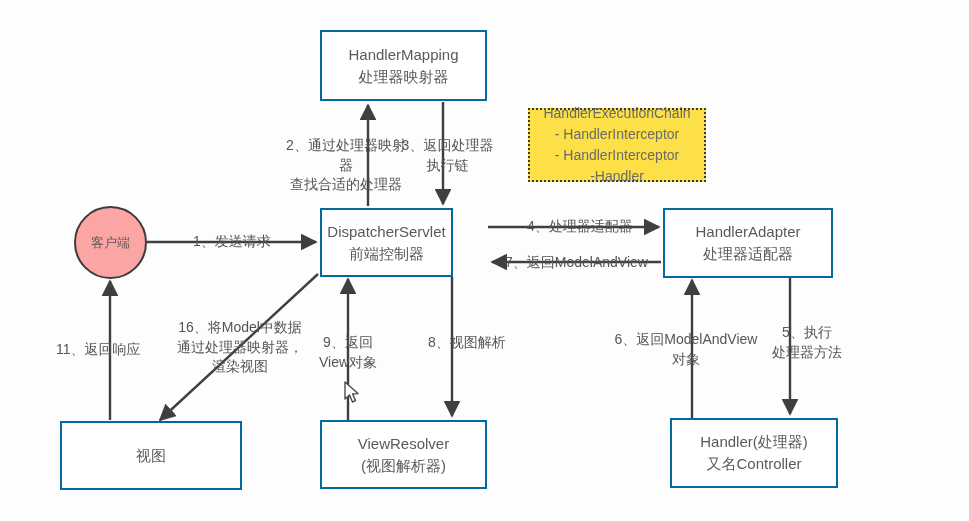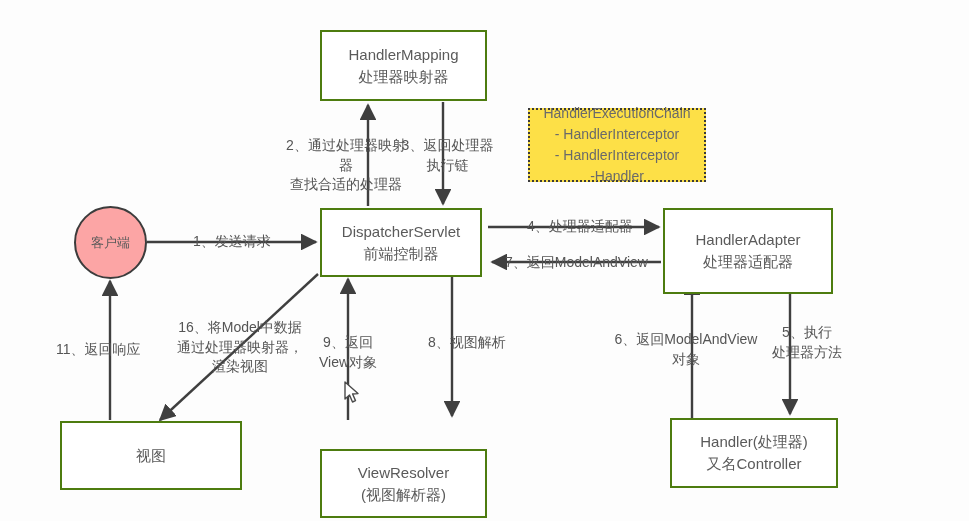--- a/index.html
+++ b/index.html
@@ -18,21 +18,21 @@
   svg.layer {
     position: absolute;
     left: 0;
     top: 0;
     width: 969px;
     height: 521px;
   }
   .nodebox {
     position: absolute;
     box-sizing: border-box;
-    border: 2px solid #4d7c0f;
+    border: 2px solid #0369a1;
     background: #ffffff;
     display: flex;
     flex-direction: column;
     align-items: center;
     justify-content: center;
     color: #5a5a5a;
     font-size: 15px;
     line-height: 1.45;
     text-align: center;
   }
@@ -122,35 +122,35 @@
     <span>HandlerExecutionChain</span>
     <span>- HandlerInterceptor</span>
     <span>- HandlerInterceptor</span>
     <span>-Handler</span>
   </div>
 
   <div class="circlenode" style="left:74px; top:206px; width:73px; height:73px;">
     <span>客户端</span>
   </div>
 
-  <div class="nodebox" style="left:320px; top:208px; width:162px; height:69px;">
+  <div class="nodebox" style="left:320px; top:208px; width:133px; height:69px;">
     <span class="l1">DispatcherServlet</span>
     <span class="l2">前端控制器</span>
   </div>
 
-  <div class="nodebox" style="left:663px; top:208px; width:170px; height:86px;">
+  <div class="nodebox" style="left:663px; top:208px; width:170px; height:70px;">
     <span class="l1">HandlerAdapter</span>
     <span class="l2">处理器适配器</span>
   </div>
 
   <div class="nodebox" style="left:60px; top:421px; width:182px; height:69px;">
     <span class="l1">视图</span>
   </div>
 
-  <div class="nodebox" style="left:320px; top:420px; width:167px; height:69px;margin-top:29px;">
+  <div class="nodebox" style="left:320px; top:420px; width:167px; height:69px;">
     <span class="l1">ViewResolver</span>
     <span class="l2">(视图解析器)</span>
   </div>
 
   <div class="nodebox" style="left:670px; top:418px; width:168px; height:70px;">
     <span class="l1">Handler(处理器)</span>
     <span class="l2">又名Controller</span>
   </div>
 
   <div class="edgelabel" style="left:193px; top:232px;">

